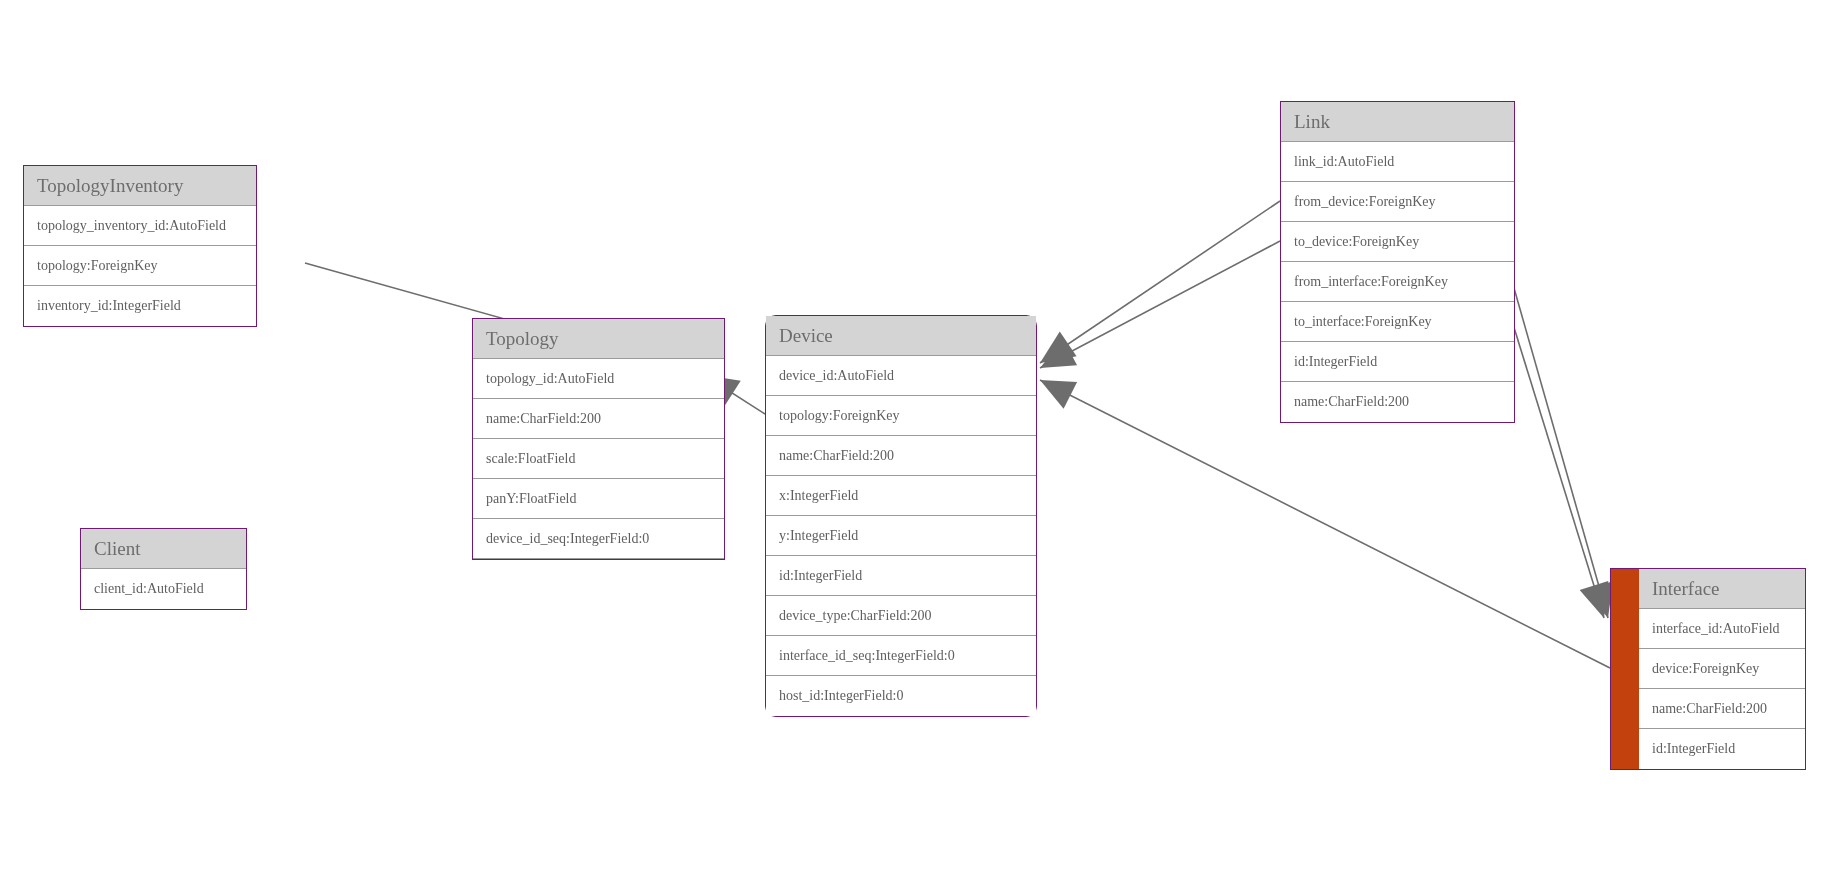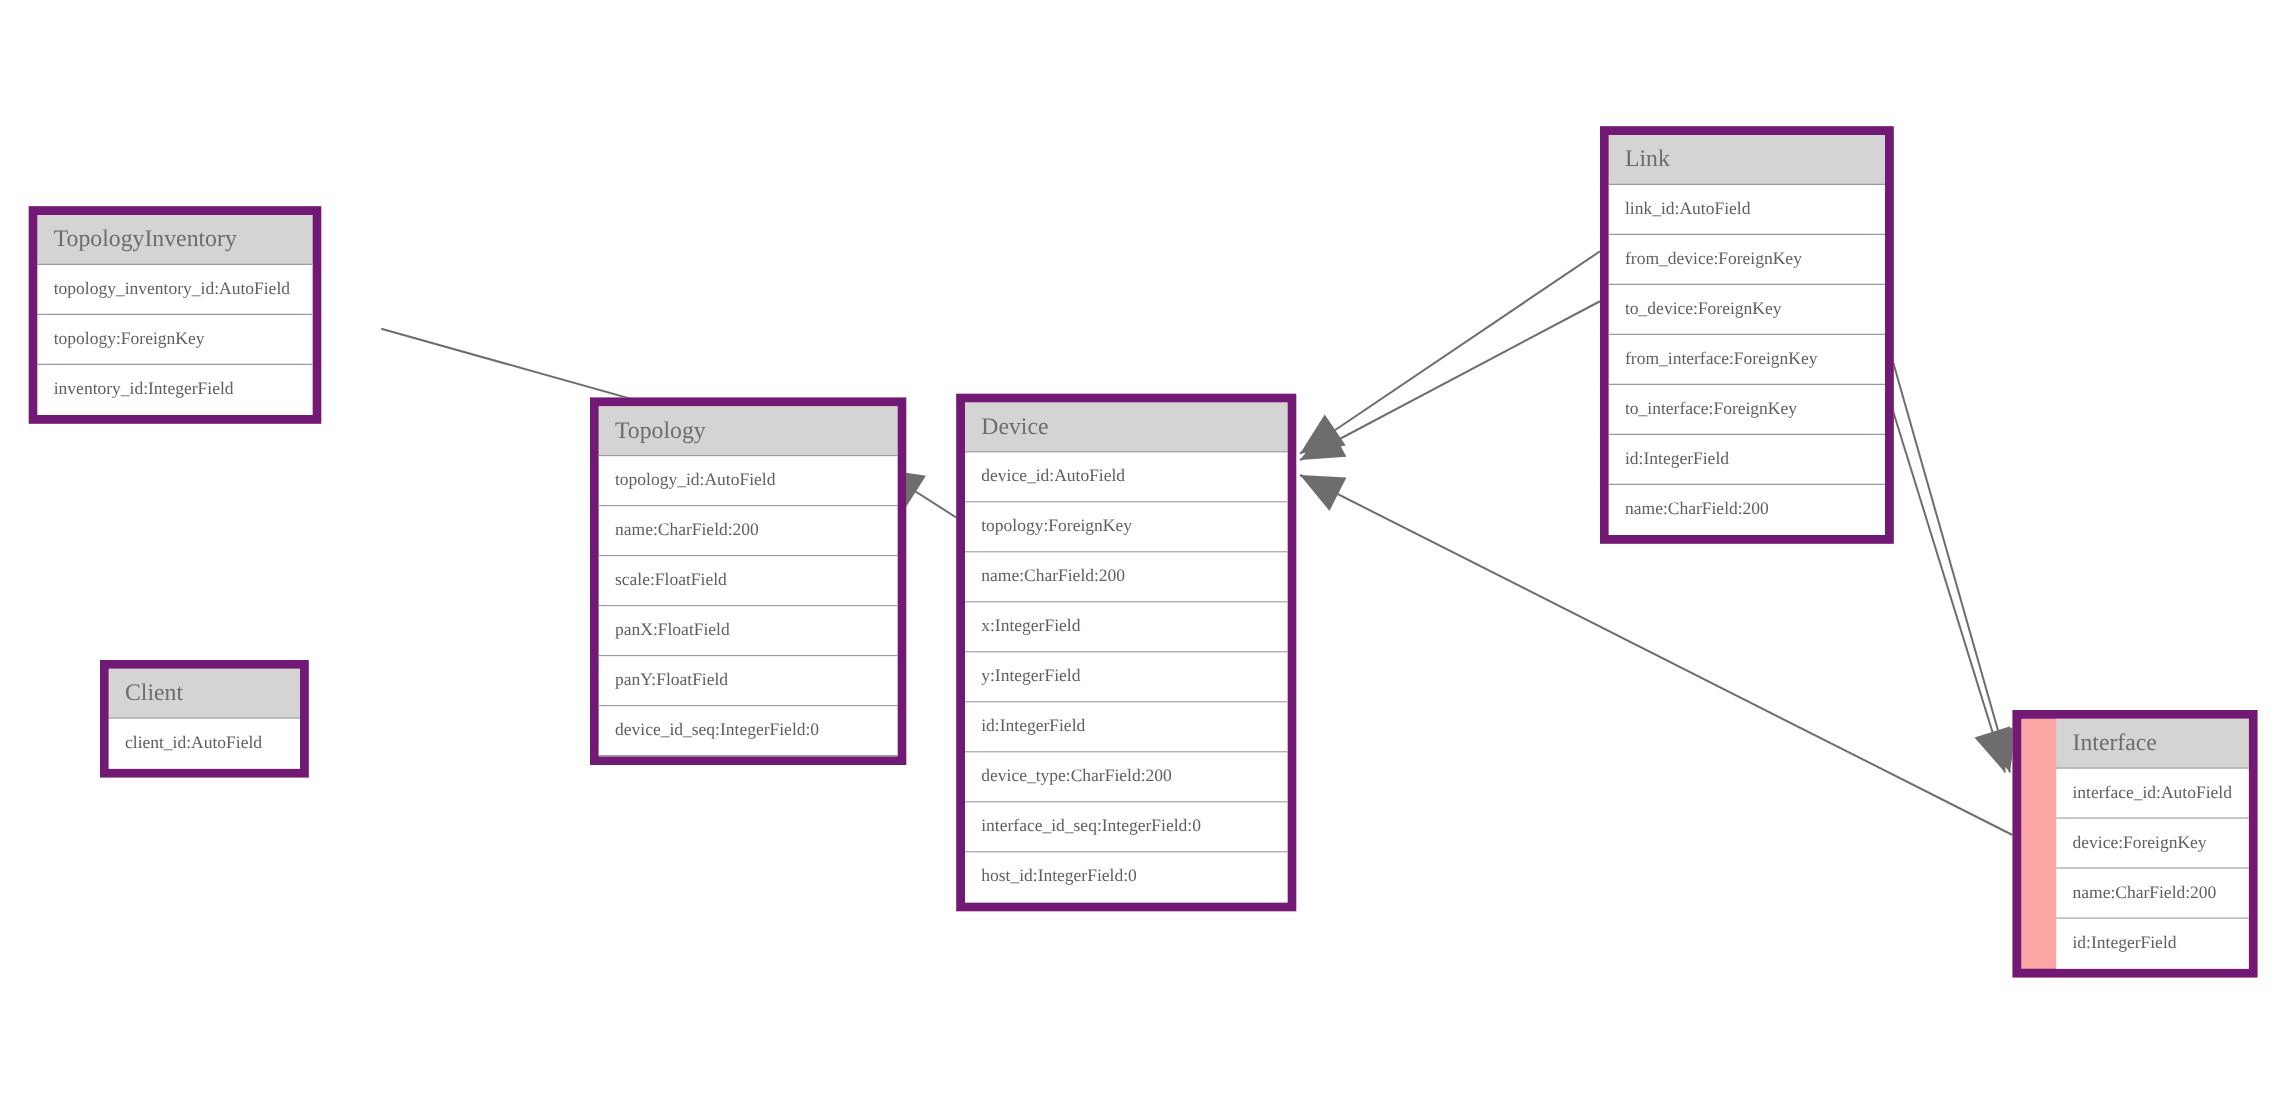--- a/index.html
+++ b/index.html
@@ -20,22 +20,22 @@
     position: absolute;
     left: 0;
     top: 0;
     width: 1824px;
     height: 874px;
     pointer-events: none;
   }
   .entity {
     position: absolute;
     box-sizing: border-box;
-    border: 7px solid #701a75;
-    background: #fca5a5;
+    border: 1px solid #701a75;
+    background: #c2410c;
     z-index: 2;
   }
   .entity-title {
     box-sizing: border-box;
     background: #d4d4d4;
     border-bottom: 1px solid #9b9b9b;
     color: #6d6d6d;
     font-size: 19px;
     line-height: 40px;
     height: 40px;
@@ -104,25 +104,24 @@
       </div>
       <div class="entity" style="left: 80px; top: 528px; width: 167px;">
         <div class="entity-title">Client</div>
         <div class="entity-row last">client_id:AutoField</div>
       </div>
       <div class="entity" style="left: 472px; top: 318px; width: 253px;">
         <div class="entity-title">Topology</div>
         <div class="entity-row">topology_id:AutoField</div>
         <div class="entity-row">name:CharField:200</div>
         <div class="entity-row">scale:FloatField</div>
-        <div class="entity-row">panX:FloatField</div>
         <div class="entity-row">panY:FloatField</div>
         <div class="entity-row">device_id_seq:IntegerField:0</div>
       </div>
-      <div class="entity" style="left: 765px; top: 315px; width: 272px;">
+      <div class="entity" style="left: 765px; top: 315px; width: 272px; border-radius: 11px;">
         <div class="entity-title">Device</div>
         <div class="entity-row">device_id:AutoField</div>
         <div class="entity-row">topology:ForeignKey</div>
         <div class="entity-row">name:CharField:200</div>
         <div class="entity-row">x:IntegerField</div>
         <div class="entity-row">y:IntegerField</div>
         <div class="entity-row">id:IntegerField</div>
         <div class="entity-row">device_type:CharField:200</div>
         <div class="entity-row">interface_id_seq:IntegerField:0</div>
         <div class="entity-row last">host_id:IntegerField:0</div>

